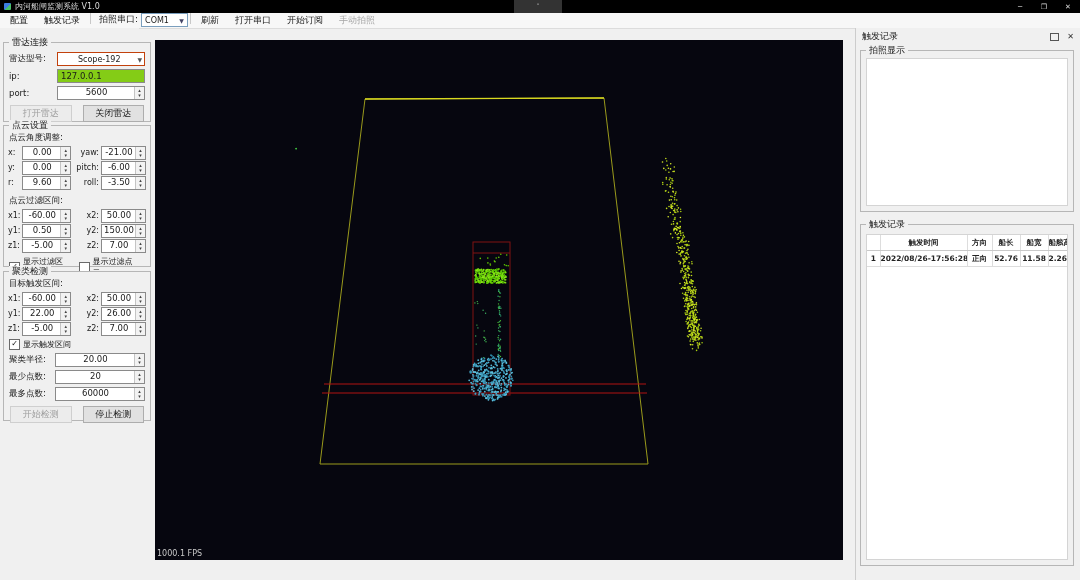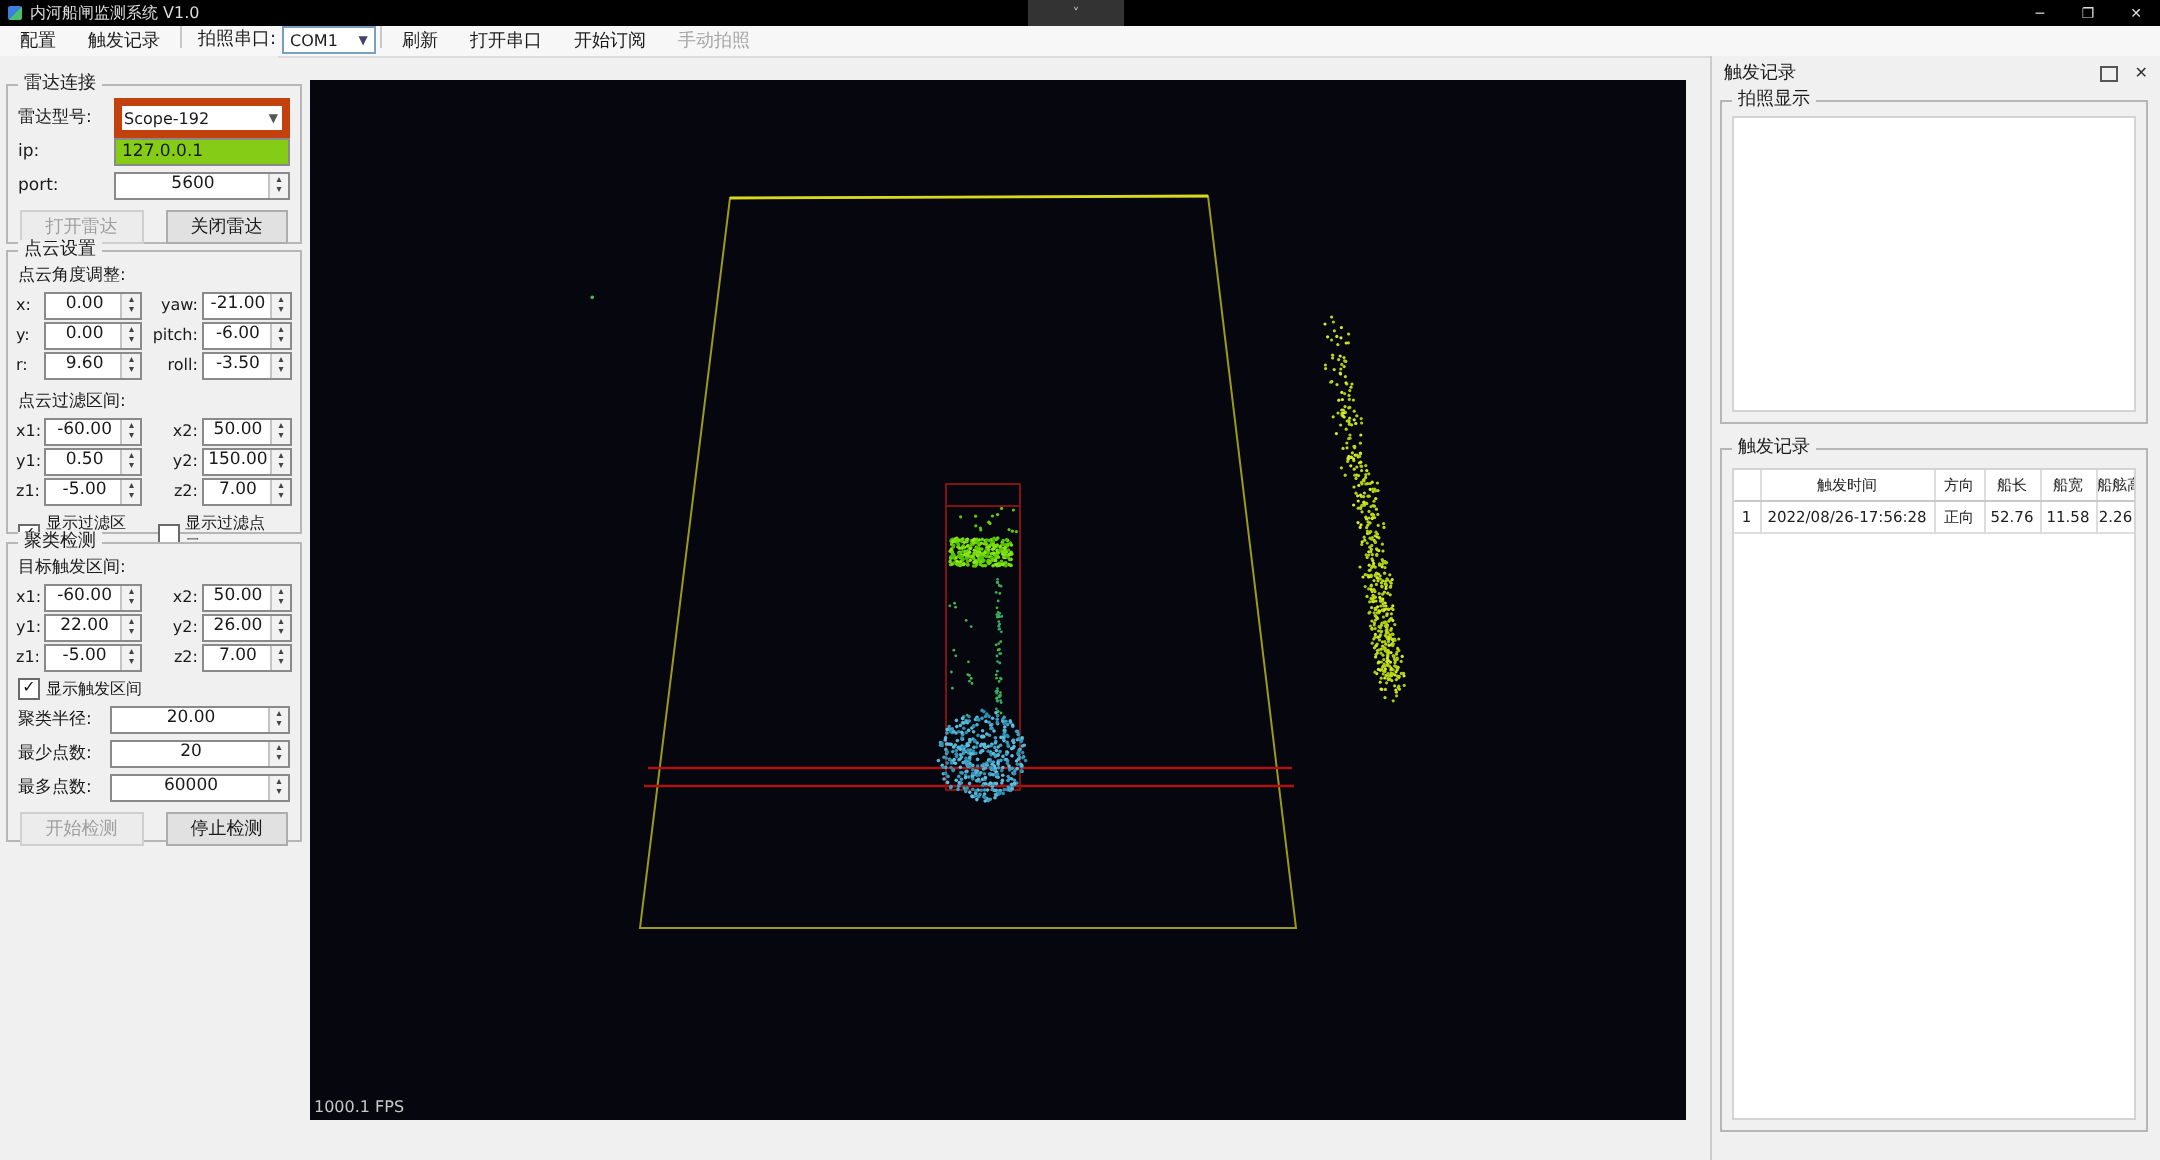--- a/index.html
+++ b/index.html
@@ -31,22 +31,22 @@
   .group{position:absolute;border:1px solid #b6b6b6;left:3px;width:146px;background:#f0f0f0}
   .legend{position:absolute;top:-6px;left:5px;background:#f0f0f0;padding:0 3px;font-size:9px;line-height:10px}
   #g-radar{top:14px;height:78px}
   #g-pc{top:97px;height:140px}
   #g-cluster{top:243px;height:148px}
   .frow{display:flex;align-items:center;margin:3px 5px 0;height:14px;font-size:8.5px}
   .frow:first-of-type{margin-top:9px}
   .lab50{width:48px}
   .inp{flex:1;background:#84cc16;border:1px solid #8a8a8a;height:12px;font-size:8.5px;display:flex;
        align-items:center;padding-left:3px}
-  .combo{flex:1;background:#fff;border:4px solid #c2410c;height:12px;font-size:8px;display:flex;
-         align-items:center;padding-left:1px;position:relative}
+  .combo{flex:1;background:#fff;border:1px solid #c2410c;height:12px;font-size:8px;display:flex;
+         align-items:center;padding-left:20px;position:relative}
   .combo .car{position:absolute;right:2px;font-size:6px;color:#555}
   .spin{position:relative;background:#fff;border:1px solid #8a8a8a;height:12px;display:flex;align-items:flex-start}
   .sval{flex:1;text-align:center;font-size:8.5px;padding-right:9px}
   .arr{position:absolute;right:0;top:0;bottom:0;width:9px;border-left:1px solid #c4c4c4;display:flex;
        flex-direction:column;align-items:center;justify-content:center;background:#f2f2f2}
   .arr i{font-style:normal;font-size:5px;line-height:5px;color:#444}
   .btnrow{display:flex;gap:11px;margin:5px 6px 0}
   .btn{flex:1;height:15px;background:#e1e1e1;border:1px solid #adadad;font-size:9px;display:flex;
        align-items:center;justify-content:center}
   .btn.disabled{color:#9e9e9e;background:#ececec;border-color:#cfcfcf}
@@ -74,21 +74,21 @@
   .dock-head{height:17px;display:flex;align-items:center;font-size:9px;padding:0 6px}
   .dock-head .sp{flex:1}
   .float-icon{width:7px;height:6px;border:1px solid #555;margin-right:8px}
   .dock-x{font-size:8px;color:#333}
   #g-photo{position:absolute;top:22px;left:4px;width:212px;height:160px;border:1px solid #b6b6b6}
   .photo-area{position:absolute;top:7px;left:5px;right:5px;bottom:5px;background:#fff;border:1px solid #d4d4d4}
   #g-rec{position:absolute;top:196px;left:4px;width:212px;bottom:14px;border:1px solid #b6b6b6}
   .rec-area{position:absolute;top:9px;left:5px;right:5px;bottom:5px;background:#fff;border:1px solid #d4d4d4;
             overflow:hidden}
   table{border-collapse:collapse;width:100%;font-size:7.5px;table-layout:fixed}
-  th,td{border:1px solid #ddd;height:15px;text-align:center;font-weight:normal;padding:0;overflow:hidden;
+  th,td{border:1px solid #ddd;height:15px;text-align:center;font-weight:bold;padding:0;overflow:hidden;
         white-space:nowrap;color:#222}
   th{border-bottom:1px solid #c9c9c9}
   td:first-child,th:first-child{border-left:none}
   td:last-child,th:last-child{border-right:none}
   tr:first-child th{border-top:none}
 </style>
 </head>
 <body>
 
 <div class="titlebar">

